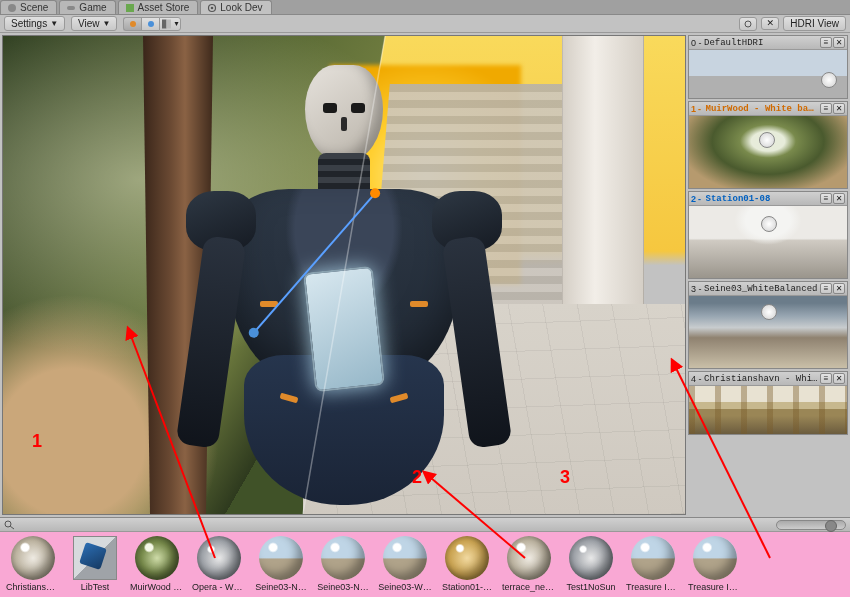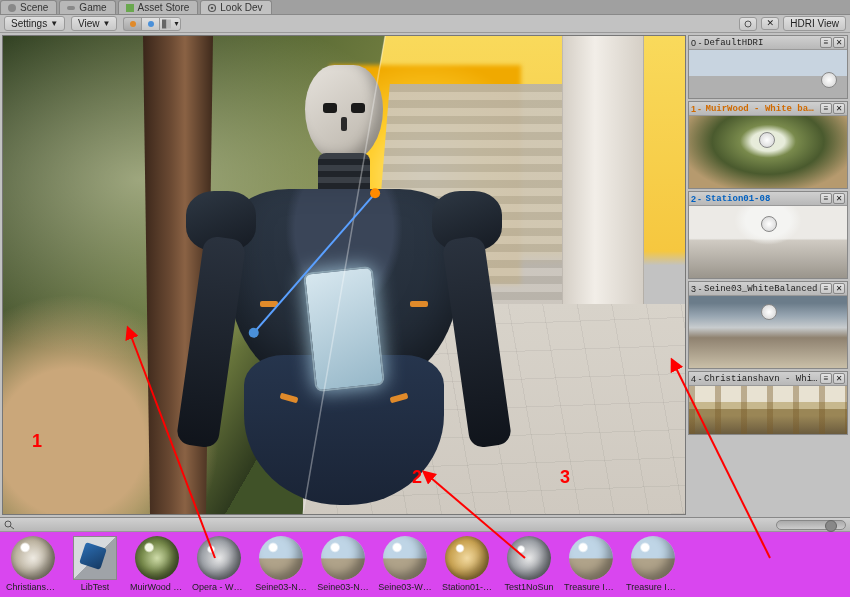--- a/index.html
+++ b/index.html
@@ -242,21 +242,21 @@
   .hdri4 { height:48px; background:
       linear-gradient(180deg,#e8e2d2 0 34%, #c7b88e 34% 48%, #9a8656 48% 62%, #6b5c3e 100%);}
   .hdri4::after{
     content:""; position:absolute; inset:0;
     background: repeating-linear-gradient(90deg, rgba(120,90,40,0.4) 0 6px, transparent 6px 26px);
   }
 
   
   .browser {
     position:absolute; left:0; right:0; bottom:0; height:80px;
-    background: #d946ef;
+    background: #f9a8d4;
     border-top: 1px solid #888;
     display:flex; flex-direction:column;
   }
   .browser-bar {
     height:14px; background:linear-gradient(#d0d0d0,#b8b8b8);
     border-bottom:1px solid #999;
     display:flex; align-items:center; padding:0 4px; gap:4px;
   }
   .br-slider {
     margin-left:auto; width:70px; height:10px;
@@ -554,20 +554,24 @@
       </div>
     <div class="asset">
         <div class="sphere sky"></div>
         <div class="asset-label">Seine03-W…</div>
       </div>
     <div class="asset">
         <div class="sphere golden"></div>
         <div class="asset-label">Station01-…</div>
       </div>
     <div class="asset">
+        <div class="sphere interior"></div>
+        <div class="asset-label">terrace_nea…</div>
+      </div>
+    <div class="asset">
         <div class="sphere"></div>
         <div class="asset-label">Test1NoSun</div>
       </div>
     <div class="asset">
         <div class="sphere sky"></div>
         <div class="asset-label">Treasure Is…</div>
       </div>
     <div class="asset">
         <div class="sphere sky"></div>
         <div class="asset-label">Treasure Is…</div>

